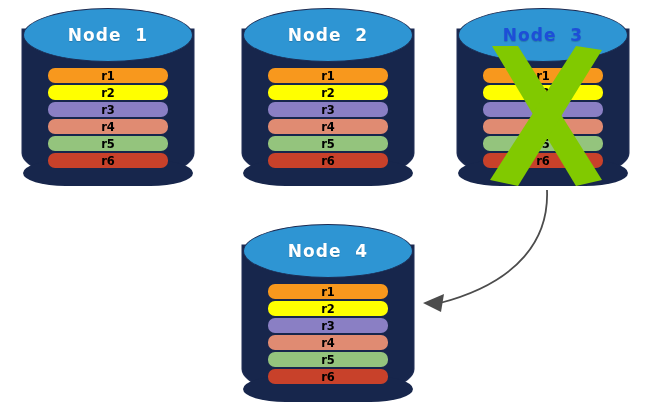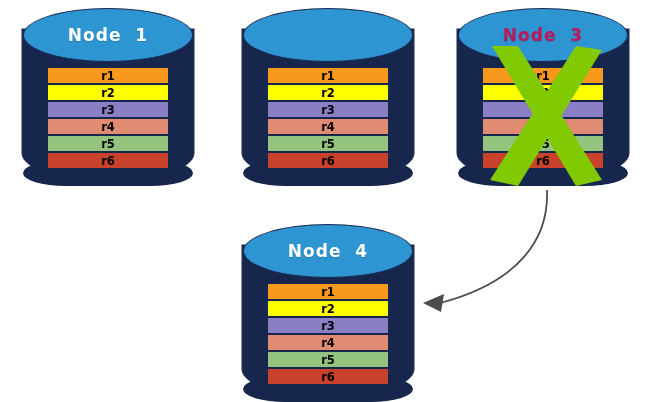--- a/index.html
+++ b/index.html
@@ -88,21 +88,21 @@
     position: absolute;
     left: 25px;
     top: 60px;
     width: 120px;
     z-index: 5;
   }
 
   .row {
     height: 15px;
     margin-bottom: 2px;
-    border-radius: 0;
+    border-radius: 7px;
     display: flex;
     align-items: center;
     justify-content: center;
     font-size: 11.5px;
     font-weight: bold;
     color: #000000;
     box-sizing: border-box;
   }
 
   
@@ -136,33 +136,34 @@
         <div class="row" style="background: rgb(255, 255, 0);">r2</div>
         <div class="row" style="background: rgb(138, 127, 196);">r3</div>
         <div class="row" style="background: rgb(224, 139, 114);">r4</div>
         <div class="row" style="background: rgb(148, 196, 125);">r5</div>
         <div class="row" style="background: rgb(200, 65, 42);">r6</div>
       </div>
     </div>
     <div class="node" style="left: 243px; top: 8px;">
       <div class="body" style="background: rgb(23, 38, 76);"></div>
       <div class="top" style="background: rgb(46, 149, 211);"></div>
+      <div class="top-label" style="color: rgb(255, 255, 255);">Node  2</div>
       <div class="rows">
         <div class="row" style="background: rgb(248, 152, 29);">r1</div>
         <div class="row" style="background: rgb(255, 255, 0);">r2</div>
         <div class="row" style="background: rgb(138, 127, 196);">r3</div>
         <div class="row" style="background: rgb(224, 139, 114);">r4</div>
         <div class="row" style="background: rgb(148, 196, 125);">r5</div>
         <div class="row" style="background: rgb(200, 65, 42);">r6</div>
       </div>
     </div>
     <div class="node" style="left: 458px; top: 8px;">
       <div class="body" style="background: rgb(23, 38, 76);"></div>
       <div class="top" style="background: rgb(46, 149, 211);"></div>
-      <div class="top-label" style="color: #be185d;">Node  3</div>
+      <div class="top-label" style="color: #1d4ed8;">Node  3</div>
       <div class="rows">
         <div class="row" style="background: rgb(248, 152, 29);">r1</div>
         <div class="row" style="background: rgb(255, 255, 0);">r2</div>
         <div class="row" style="background: rgb(138, 127, 196);">r3</div>
         <div class="row" style="background: rgb(224, 139, 114);">r4</div>
         <div class="row" style="background: rgb(148, 196, 125);">r5</div>
         <div class="row" style="background: rgb(200, 65, 42);">r6</div>
       </div>
       <svg class="x-mark" width="126" height="140" viewBox="0 0 126 140" style="left: 26px; top: 38px;">
         <g fill="#81C900">

